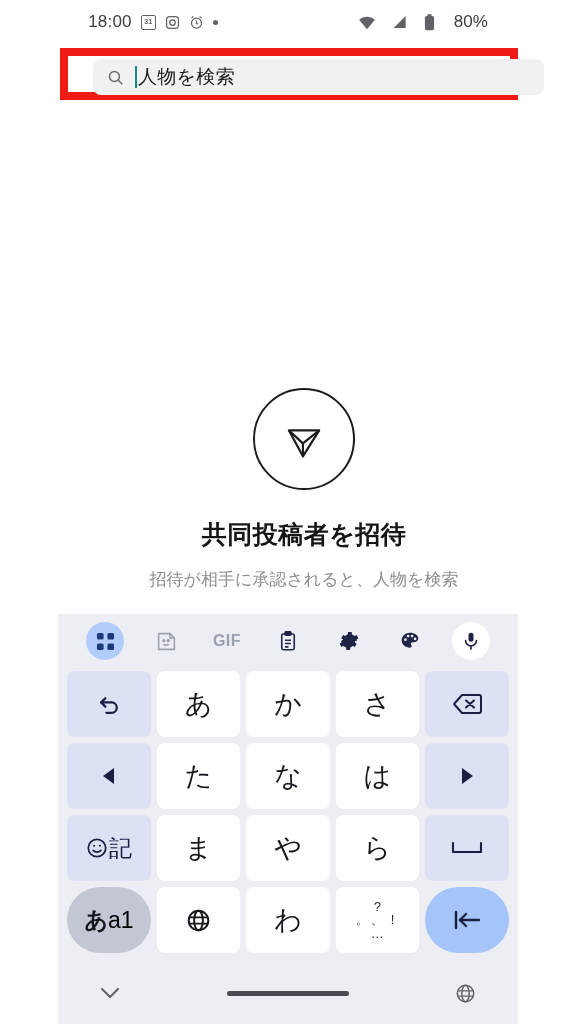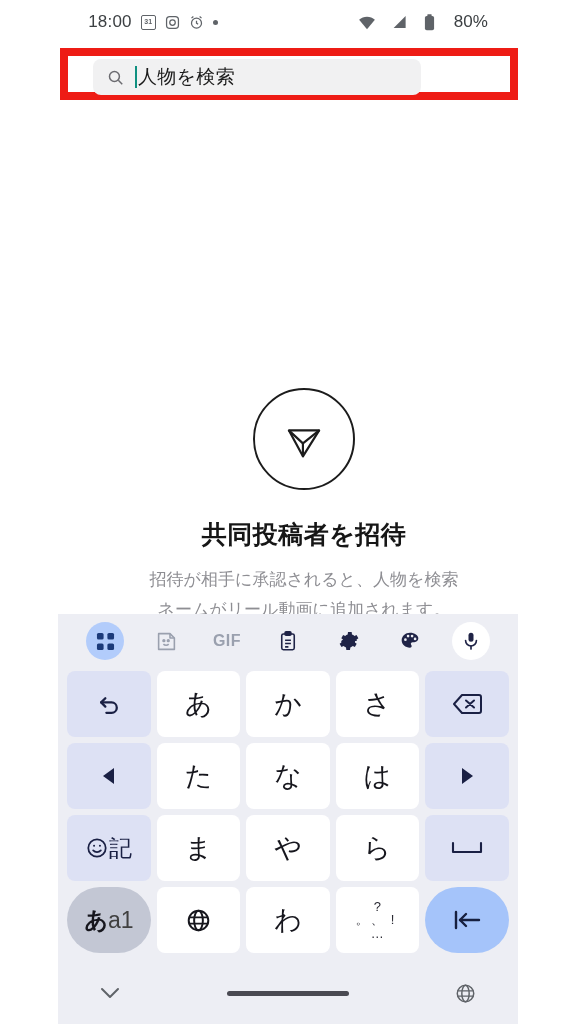--- a/index.html
+++ b/index.html
@@ -28,21 +28,21 @@
     position:relative;
   }
   .dot-ic{ width:5px;height:5px;border-radius:50%;background:#5f6368; }
 
   
   .redbox{
     position:absolute; left:60px; top:48px; width:458px; height:52px;
     border:8px solid #ee1c15; background:#ffffff;
   }
   .searchpill{
-    position:absolute; left:25px; top:3px; width:328px; height:36px;
+    position:absolute; left:25px; top:3px; width:451px; height:36px;
     background:#f1f1f2; border-radius:8px;
     display:flex; align-items:center; padding-left:14px; gap:11px;
   }
   .search-ic{ width:17px;height:17px; flex:0 0 auto; }
   .caret{ width:2px; height:22px; background:#0f9080; }
   .search-text{ font-size:19px; color:#1a1a1a; letter-spacing:.3px; }
   .search-wrap{ display:flex; align-items:center; gap:1px; }
 
   
   .empty{
@@ -85,21 +85,21 @@
     flex:1; margin:2.5px 3px; height:66px; border-radius:8px;
     background:#ffffff;
     display:flex;align-items:center;justify-content:center;
     font-size:27px; color:#16161d;
   }
   .key.func{ background:#dde1f4; color:#1a2044; flex:0 0 84px; }
   .key.pill{
     background:#c3c7d4; border-radius:33px; color:#16161d;
     font-size:23px; font-weight:bold;
   }
-  .key.pill .sub{ color:#404040; font-weight:normal; }
+  .key.pill .sub{ color:#000000; font-weight:normal; }
   .key.enter{ background:#a5c4fa; border-radius:33px; color:#17203f; flex:0 0 84px; }
   .key.punct{ font-size:11px; line-height:1; color:#16161d; }
   .punct-grid{
     display:grid; grid-template-columns:repeat(3,1fr);
     grid-template-rows:repeat(3,1fr);
     width:46px;height:40px; align-items:center; justify-items:center;
     font-size:13px; color:#2a2a33;
   }
   .emoji-key{ display:flex;align-items:center;gap:1px;font-size:22px; }
 
@@ -174,21 +174,20 @@
   <div class="plane-circle">
     <svg width="52" height="52" viewBox="0 0 48 48" fill="none" stroke="#1c1c1c" stroke-width="2" stroke-linejoin="round">
       <path d="M10 16 L38 16 L23 40 Z"></path>
       <path d="M10 16 L23 28 L38 16"></path>
       <path d="M23 28 L23 40"></path>
     </svg>
   </div>
   <div class="empty-title">共同投稿者を招待</div>
   <div class="empty-sub">
     <div>招待が相手に承認されると、人物を検索</div>
-    <div>ネームがリール動画に追加されます。</div>
   </div>
 </div>
 
 <div class="kb">
 
   <div class="kb-toolbar">
     <div class="tb-btn active">
       <svg width="19" height="19" viewBox="0 0 20 20" fill="currentColor">
         <rect x="1" y="1" width="7" height="7" rx="1.6"></rect>
           <rect x="12" y="1" width="7" height="7" rx="1.6"></rect>

